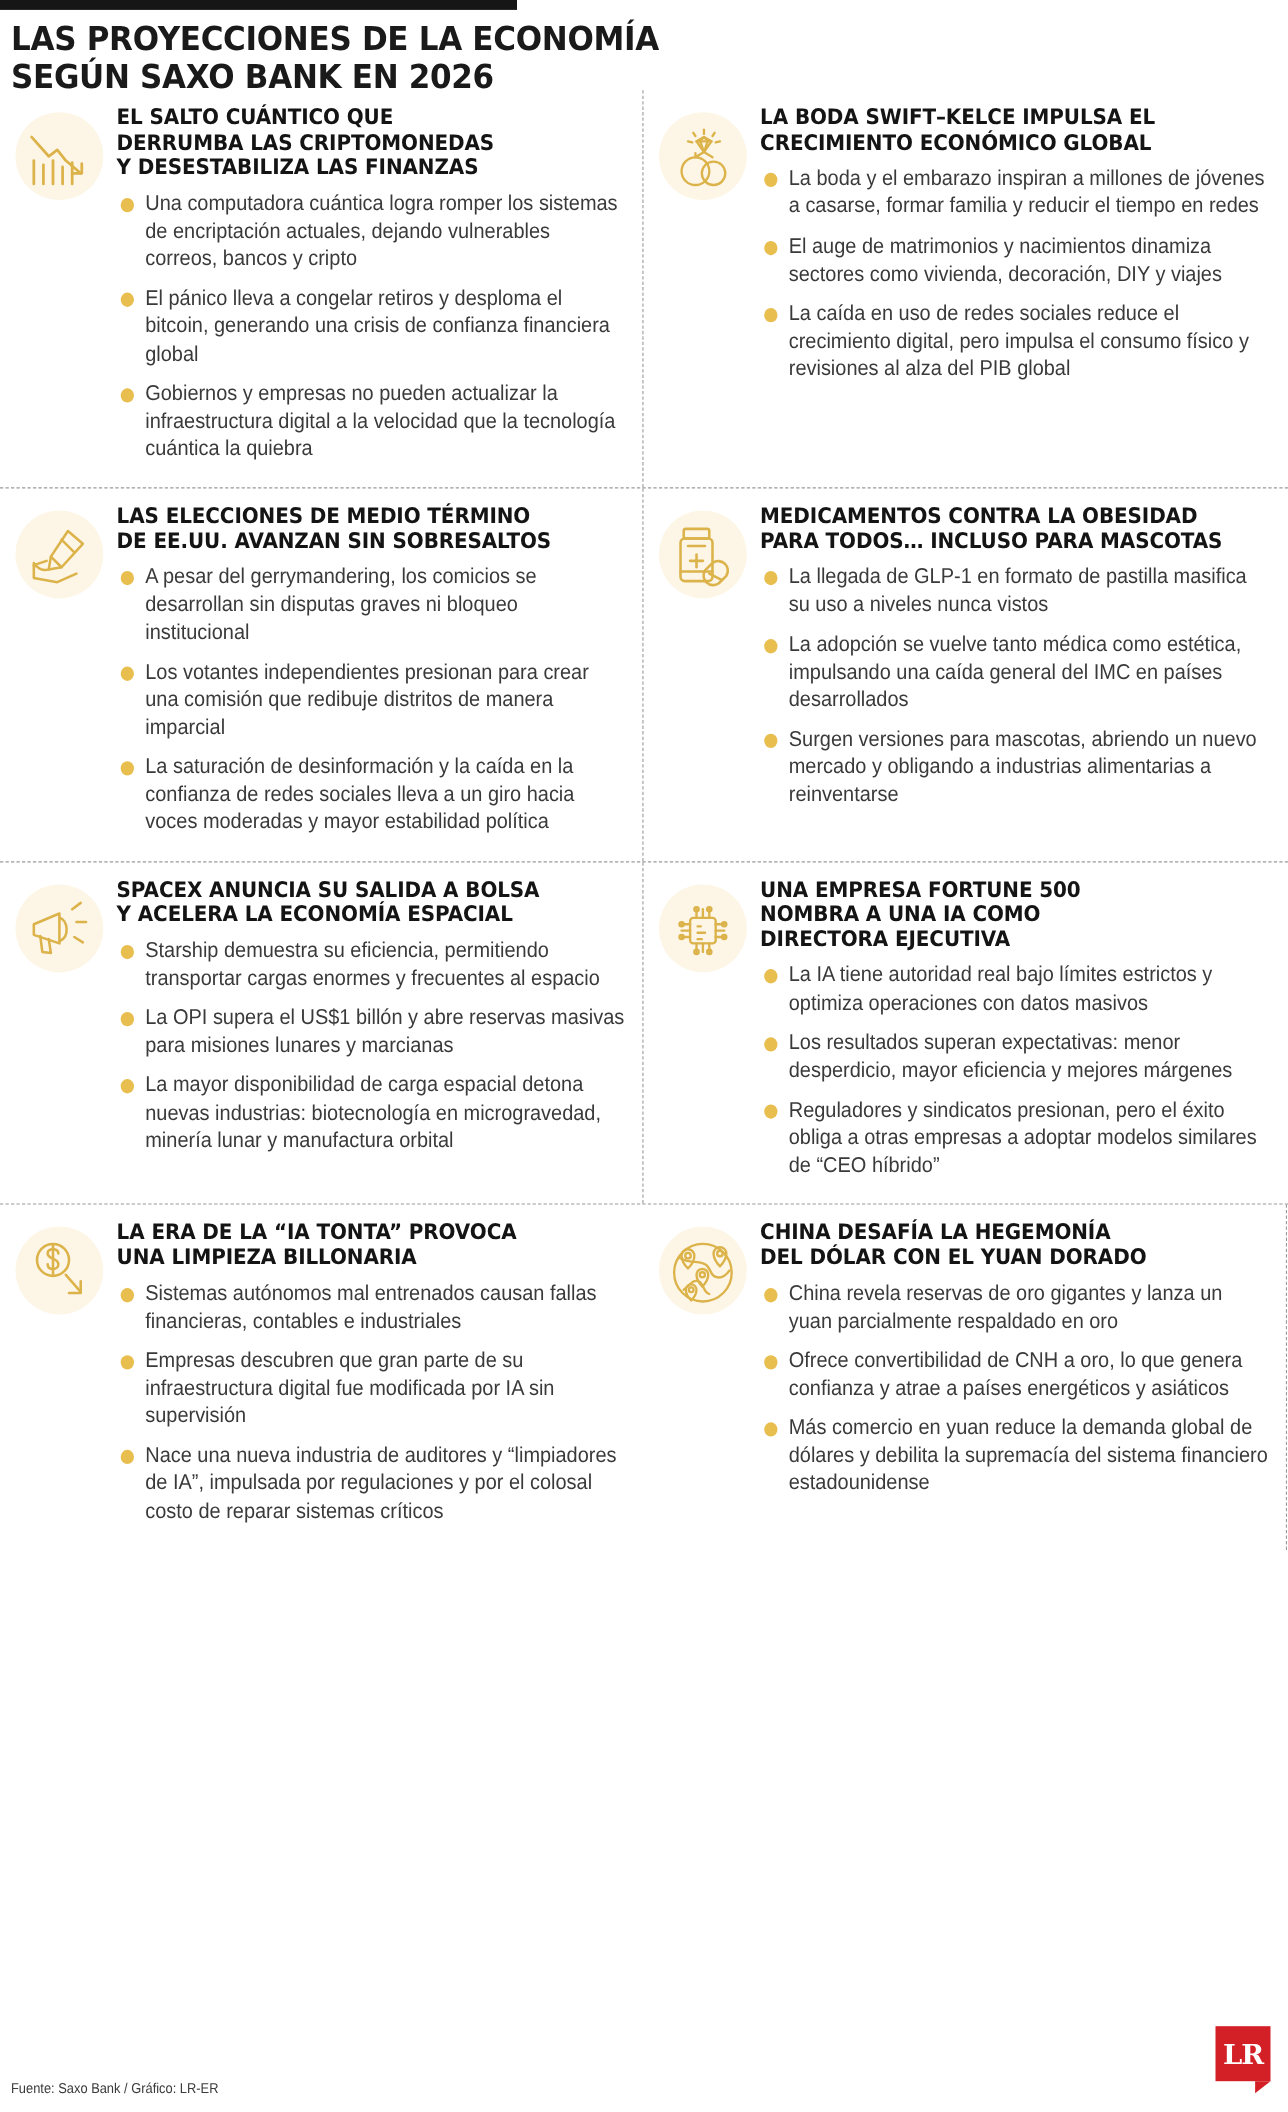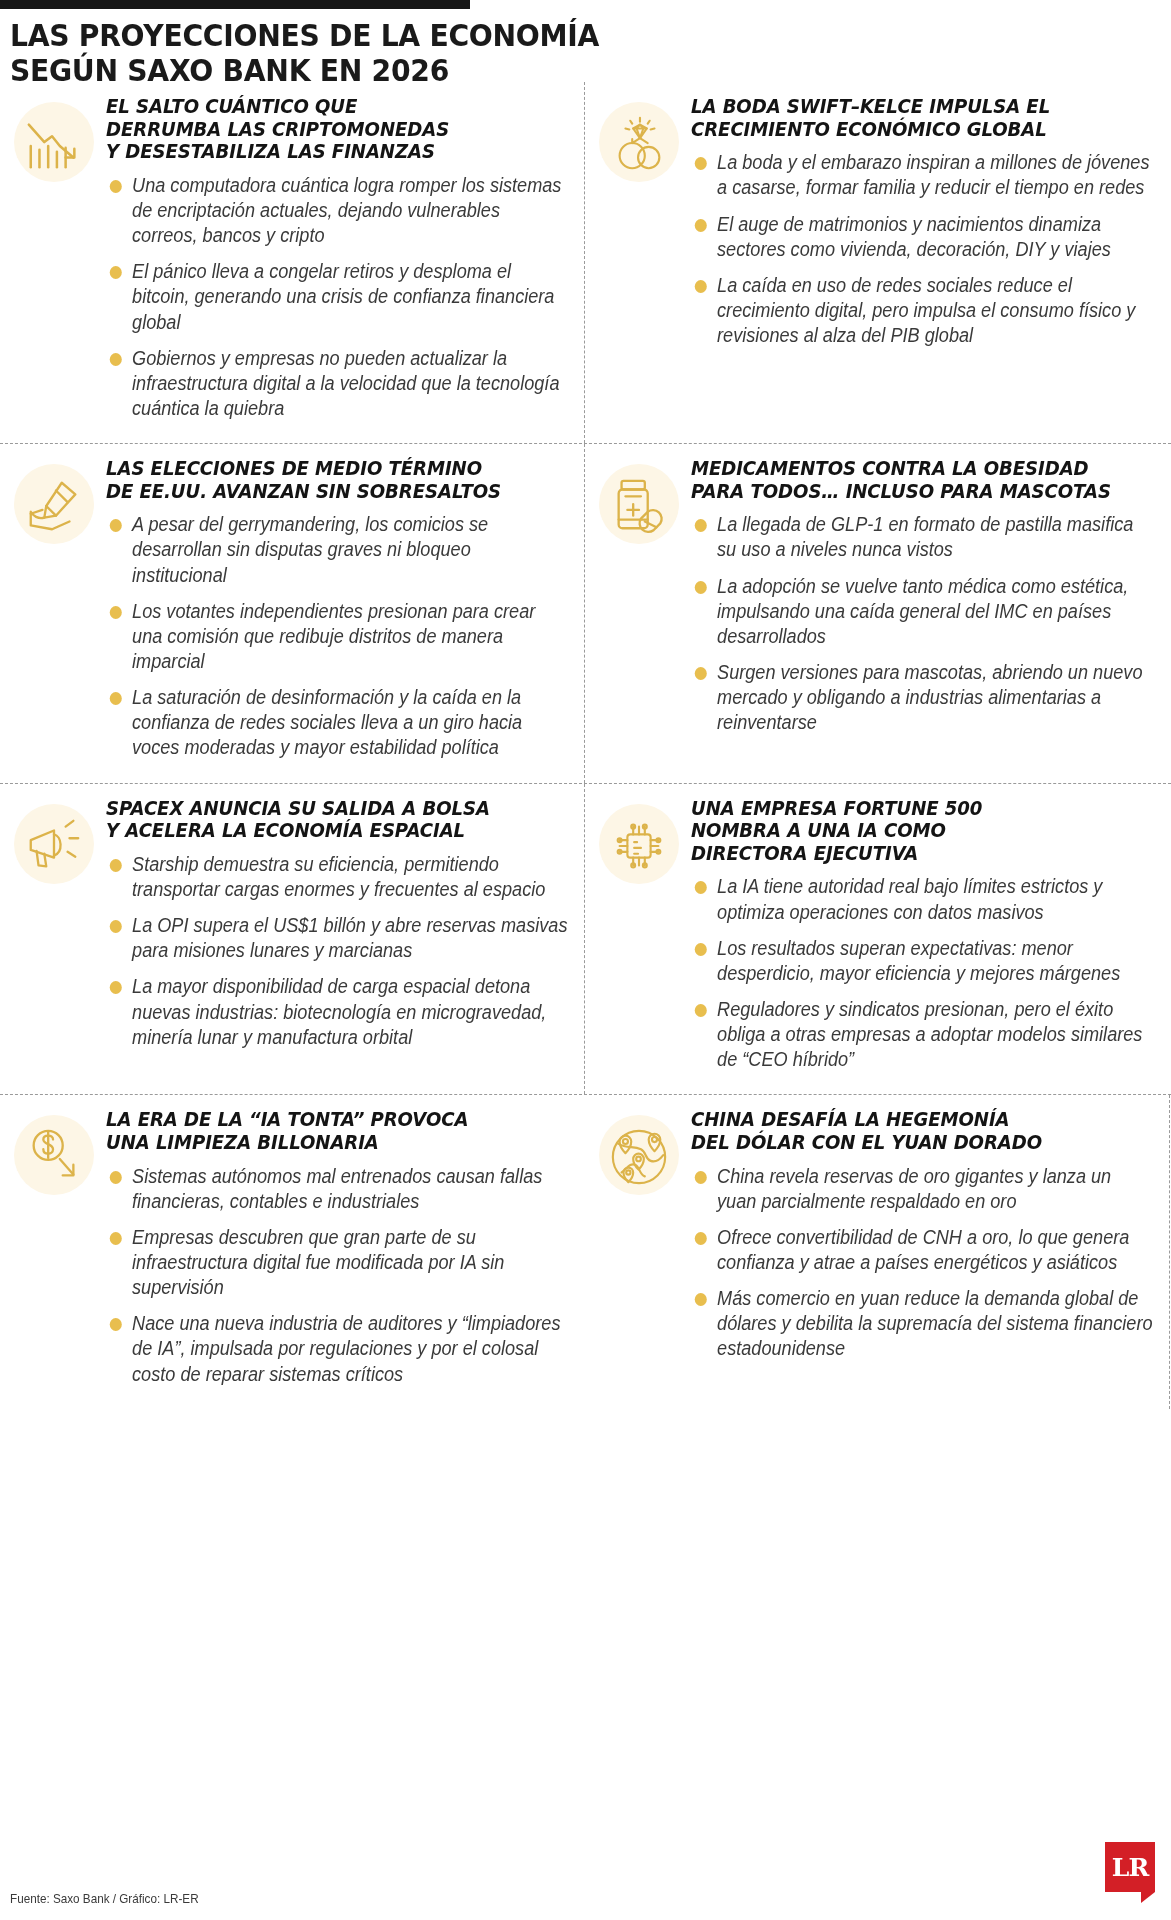--- a/index.html
+++ b/index.html
@@ -20,21 +20,21 @@
     font-family:"DejaVu Sans", sans-serif;
     font-weight:bold;
     font-size:30px;
     line-height:1.17;
     letter-spacing:-0.3px;
     color:#1a1a1a;
     transform:scaleX(0.94);
     transform-origin:left top;
   }
   .grid {
-    position:absolute; left:0; top:82px; width:1134px;font-style:italic;
+    position:absolute; left:0; top:82px; width:1134px;
   }
   .row {
     display:flex;
     width:1171px;
     position:relative;
   }
   .row + .row { border-top:1px dashed #9a9a9a; }
   .col {
     width:585px;
     padding:14px 12px 22px 8px;

